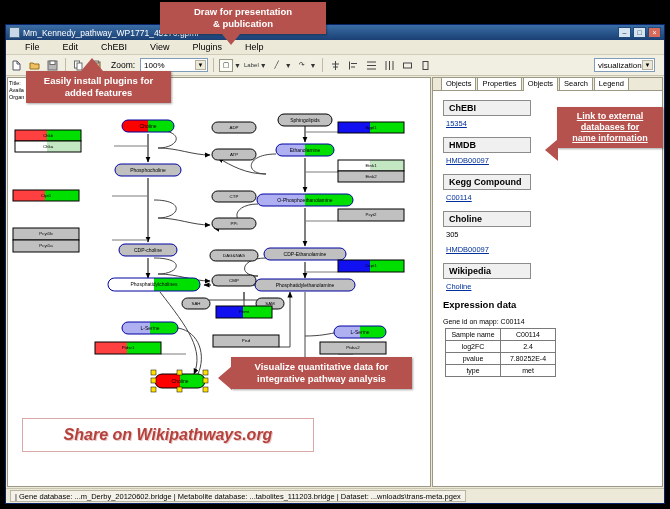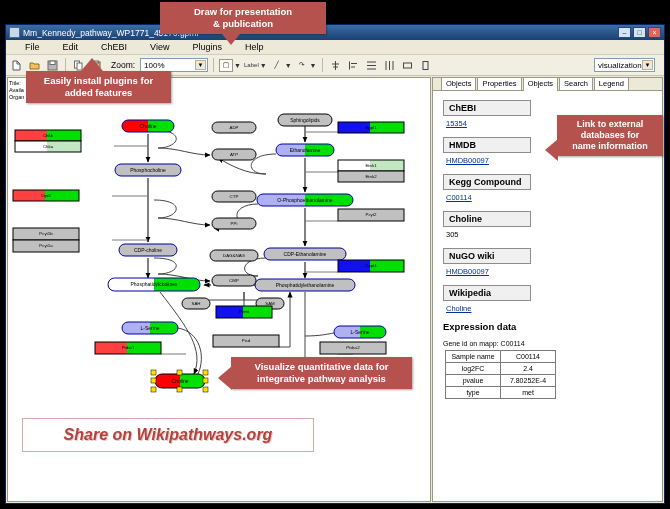--- a/index.html
+++ b/index.html
@@ -515,21 +515,20 @@
             <div class="db-head">Kegg Compound</div>
             <a class="db-val" href="#">C00114</a>
           </div>
 
           <div class="db-block">
             <div class="db-head">Choline</div>
             <span class="db-val plain">305</span>
           </div>
 
           <div class="db-block">
-            <div class="db-head">NuGO wiki</div>
             <a class="db-val" href="#">HMDB00097</a>
           </div>
 
           <div class="db-block">
             <div class="db-head">Wikipedia</div>
             <a class="db-val" href="#">Choline</a>
           </div>
 
           <div class="expr-title">Expression data</div>
           <div class="gene-id">Gene id on mapp: C00114</div>
@@ -551,35 +550,38 @@
             <tr>
               <td>type</td>
               <td>met</td>
             </tr>
           </tbody>
             </table>
         </div>
       </div>
     </div>
 
+    <div class="statusbar">
+      <div class="sb-box">| Gene database: ...m_Derby_20120602.bridge | Metabolite database: ...tabolites_111203.bridge | Dataset: ...wnloads\trans-meta.pgex</div>
+    </div>
   </div>
 
   <div class="callout" style="left:160px;top:2px;width:166px;">
     <div>Draw for presentation</div>
     <div>&amp; publication</div>
   </div>
   <div class="arrow-down" style="left:222px;top:34px;"></div>
 
   <div class="callout" style="left:26px;top:71px;width:145px;">
     <div>Easily install plugins for</div>
     <div>added features</div>
   </div>
   <div class="arrow-up" style="left:81px;top:58px;"></div>
 
-  <div class="callout" style="left:557px;top:115px;width:106px;font-size:9px;line-height:11px;">
+  <div class="callout" style="left:557px;top:107px;width:106px;font-size:9px;line-height:11px;text-decoration:underline;">
     <div>Link  to external</div>
     <div>databases  for</div>
     <div>name information</div>
   </div>
   <div class="arrow-left" style="left:545px;top:139px;"></div>
 
   <div class="callout" style="left:231px;top:357px;width:181px;">
     <div>Visualize quantitative data  for</div>
     <div>integrative pathway analysis</div>
   </div>

